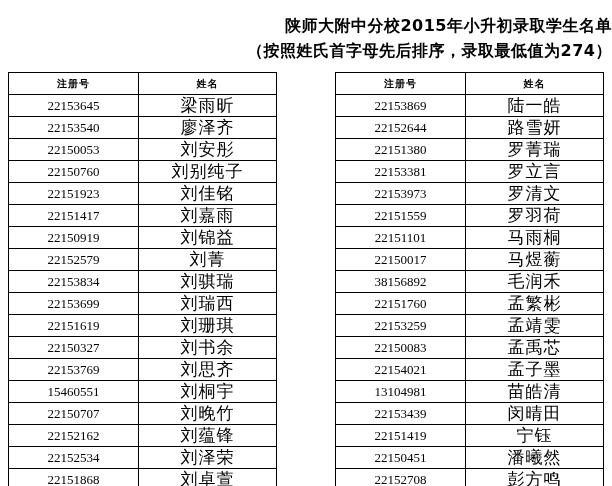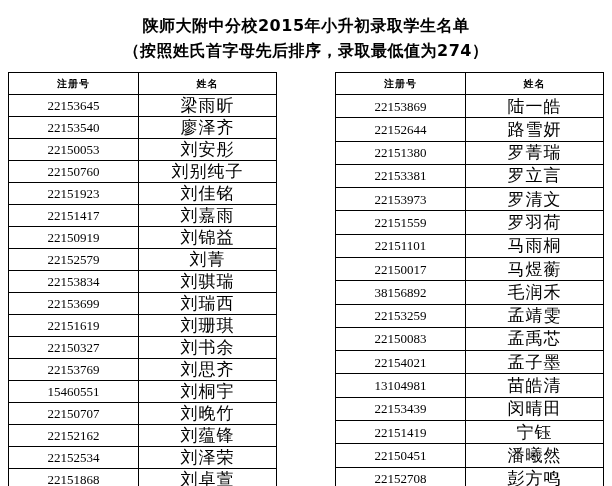--- a/index.html
+++ b/index.html
@@ -15,21 +15,21 @@
     overflow: hidden;
   }
   .page {
     width: 612px;
     height: 486px;
     position: relative;
     box-sizing: border-box;
     padding: 0;
   }
   .title-block {
-    text-align: center;
+    text-align: right;
     padding-top: 13px;
   }
   .title-line {
     font-size: 16px;
     font-weight: bold;
     letter-spacing: 0.5px;
     line-height: 25px;
     white-space: nowrap;
   }
   .tables-wrap {
@@ -213,20 +213,24 @@
           </tr>
         <tr>
             <td class="id-cell">22150017</td>
             <td class="name-cell">马煜蘅</td>
           </tr>
         <tr>
             <td class="id-cell">38156892</td>
             <td class="name-cell">毛润禾</td>
           </tr>
         <tr>
+            <td class="id-cell">22151760</td>
+            <td class="name-cell">孟繁彬</td>
+          </tr>
+        <tr>
             <td class="id-cell">22153259</td>
             <td class="name-cell">孟靖雯</td>
           </tr>
         <tr>
             <td class="id-cell">22150083</td>
             <td class="name-cell">孟禹芯</td>
           </tr>
         <tr>
             <td class="id-cell">22154021</td>
             <td class="name-cell">孟子墨</td>

